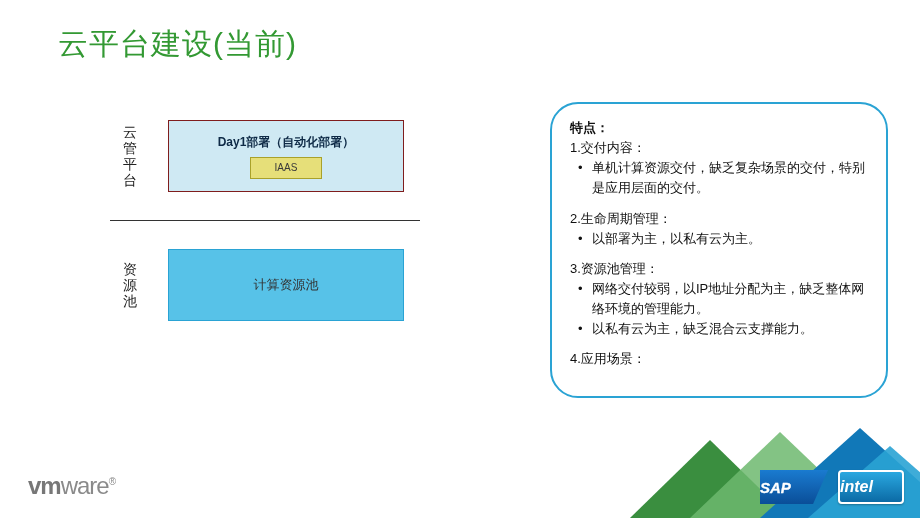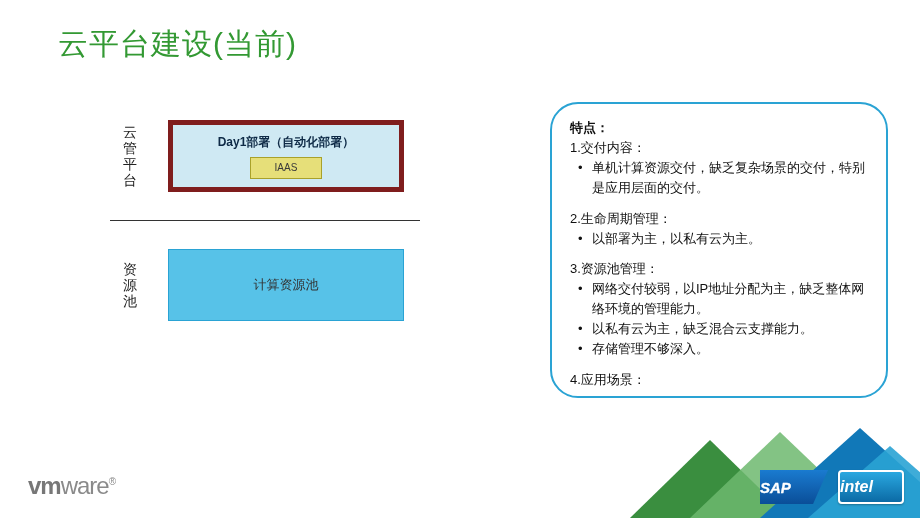--- a/index.html
+++ b/index.html
@@ -8,21 +8,21 @@
 
   .title { position: absolute; left: 58px; top: 24px; font-size: 30px; color: #339933; font-weight: 400; letter-spacing: 1px; }
 
   
   .diagram { position: absolute; left: 120px; top: 120px; width: 340px; }
   .row { display: flex; align-items: center; }
   .vlabel { width: 20px; font-size: 14px; line-height: 16px; color: #222; text-align: center; margin-right: 28px; }
   .vlabel span { display: block; }
 
   .box-outer {
-    width: 236px; height: 72px; border: 5px solid #7f1d1d; background: #cfe9f3;
+    width: 236px; height: 72px; border: 1px solid #7f1d1d; background: #cfe9f3;
     display: flex; flex-direction: column; align-items: center; justify-content: center;
     position: relative;
   }
   .box-outer-title { font-size: 12px; font-weight: bold; color: #0e2a46; margin-bottom: 6px; text-align: center; }
   .iaas-box { width: 72px; height: 22px; border: 1px solid #a9a12a; background: #e6df79; font-size: 10px; color: #3a3a3a; display: flex; align-items: center; justify-content: center; }
 
   .sep { width: 310px; height: 0; border-top: 1.5px solid #333; margin: 28px 0 28px -10px; }
 
   .box-pool {
     width: 236px; height: 72px; border: 1px solid #2aa3d4; background: #57c2e8;
@@ -100,21 +100,20 @@
       <li>单机计算资源交付，缺乏复杂场景的交付，特别是应用层面的交付。</li>
     </ul>
     <div>2.生命周期管理：</div>
     <ul>
       <li>以部署为主，以私有云为主。</li>
     </ul>
     <div>3.资源池管理：</div>
     <ul>
       <li>网络交付较弱，以IP地址分配为主，缺乏整体网络环境的管理能力。</li>
       <li>以私有云为主，缺乏混合云支撑能力。</li>
-      <li>存储管理不够深入。</li>
     </ul>
     <div>4.应用场景：</div>
   </div>
 
   <div class="vmware">
     <b>vm</b><span>ware</span><sup>®</sup>
   </div>
 
   <svg class="triangles" viewBox="0 0 360 90" preserveAspectRatio="xMaxYMax meet">
     <polygon points="70,90 150,12 230,90" fill="#3a8e3f"></polygon>

